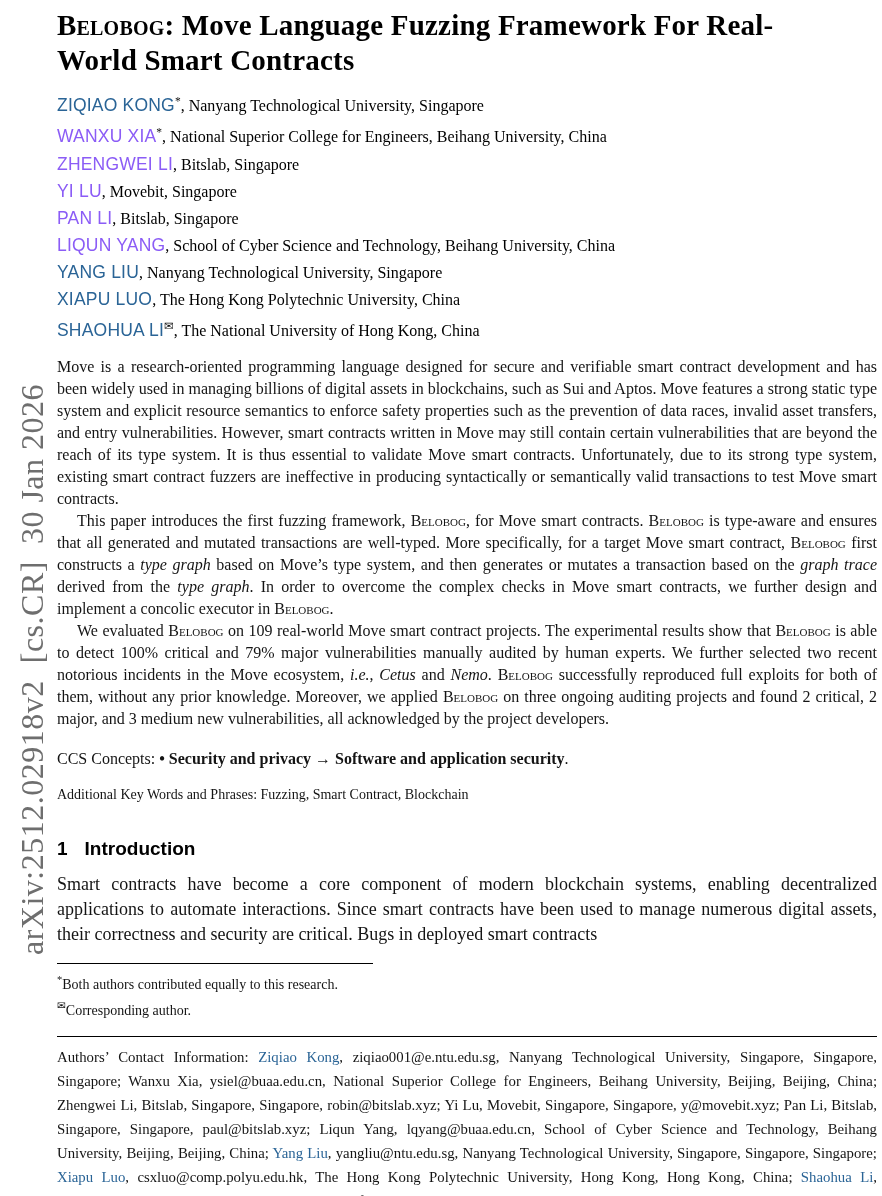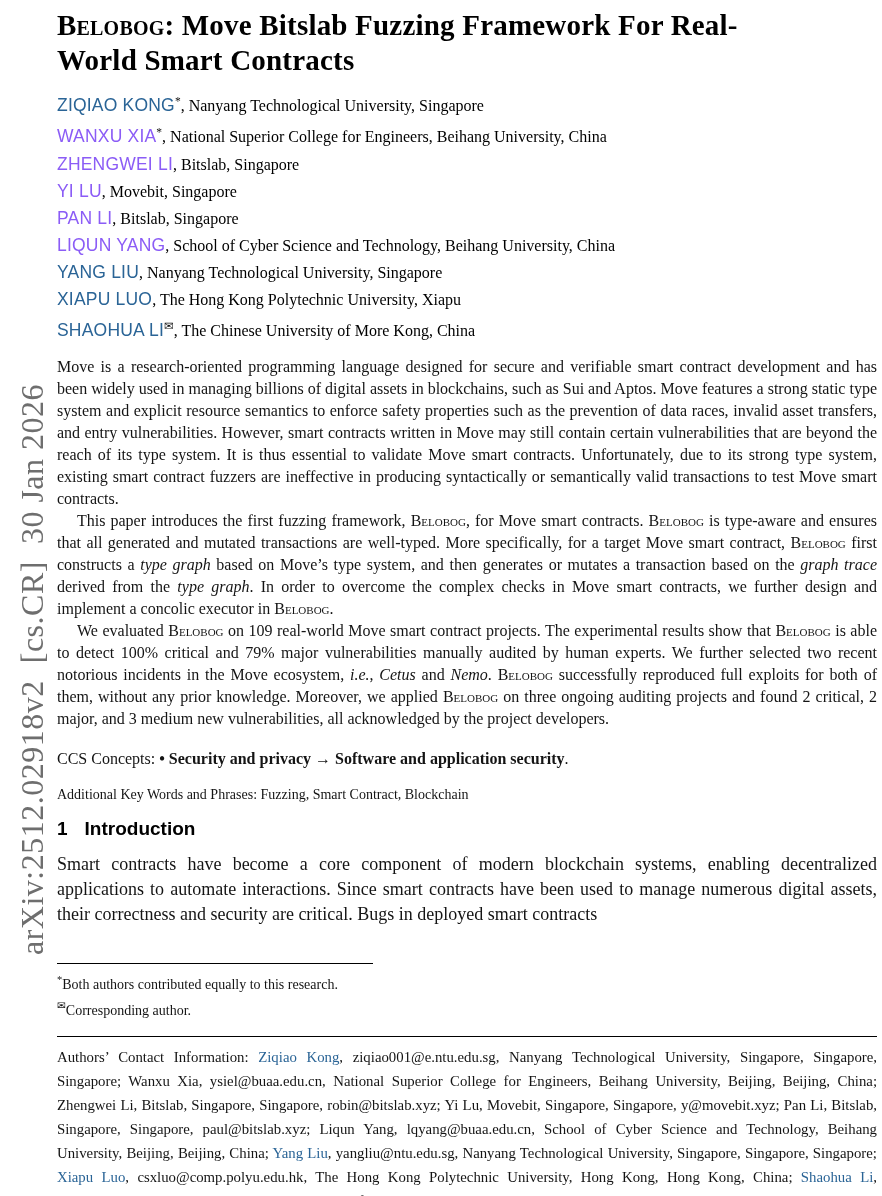--- a/index.html
+++ b/index.html
@@ -58,21 +58,21 @@
     font-size:16px;
     line-height:22px;
     text-align:justify;
   }
   .abs-para.indent{ text-indent:20px; }
 
   .ccs{ margin-top:18px; font-size:16px; line-height:22px; }
   .keywords{ margin-top:14px; font-size:14px; line-height:22px; }
 
   .section-heading{
-    margin-top:12px;
+    margin-top:32px;
     font-family:"Liberation Sans", sans-serif;
     font-weight:700;
     font-size:19px;
     color:#000;
   }
   .sec-num{ margin-right:17px; }
 
   .intro{
     margin-top:12px;
     font-size:18px;
@@ -94,32 +94,32 @@
   }
 </style>
 </head>
 <body>
 
 <div class="page">
 
   <div class="arxiv-stamp">arXiv:2512.02918v2  [cs.CR]  30 Jan 2026</div>
 
   <div class="content">
-    <h1 class="title"><span class="sc">Belobog</span><span>: Move Bitslab Fuzzing Framework For Real-World Smart Contracts</span></h1>
+    <h1 class="title"><span class="sc">Belobog</span><span>: Move Language Fuzzing Framework For Real-World Smart Contracts</span></h1>
 
     <div class="authors">
         <div class="author-line"><span class="author-name link">ZIQIAO KONG</span><sup class="marker">*</sup><span class="affil">, Nanyang Technological University, Singapore</span></div>
         <div class="author-line"><span class="author-name">WANXU XIA</span><sup class="marker">*</sup><span class="affil">, National Superior College for Engineers, Beihang University, China</span></div>
         <div class="author-line"><span class="author-name">ZHENGWEI LI</span><span class="affil">, Bitslab, Singapore</span></div>
         <div class="author-line"><span class="author-name">YI LU</span><span class="affil">, Movebit, Singapore</span></div>
         <div class="author-line"><span class="author-name">PAN LI</span><span class="affil">, Bitslab, Singapore</span></div>
         <div class="author-line"><span class="author-name">LIQUN YANG</span><span class="affil">, School of Cyber Science and Technology, Beihang University, China</span></div>
         <div class="author-line"><span class="author-name link">YANG LIU</span><span class="affil">, Nanyang Technological University, Singapore</span></div>
-        <div class="author-line"><span class="author-name link">XIAPU LUO</span><span class="affil">, The Hong Kong Polytechnic University, Xiapu</span></div>
-        <div class="author-line"><span class="author-name link">SHAOHUA LI</span><sup class="marker">✉</sup><span class="affil">, The Chinese University of More Kong, China</span></div>
+        <div class="author-line"><span class="author-name link">XIAPU LUO</span><span class="affil">, The Hong Kong Polytechnic University, China</span></div>
+        <div class="author-line"><span class="author-name link">SHAOHUA LI</span><sup class="marker">✉</sup><span class="affil">, The National University of Hong Kong, China</span></div>
       </div>
 
     <div class="abstract">
         <p class="abs-para"><span>Move is a research-oriented programming language designed for secure and verifiable smart contract development and has been widely used in managing billions of digital assets in blockchains, such as Sui and Aptos. Move features a strong static type system and explicit resource semantics to enforce safety properties such as the prevention of data races, invalid asset transfers, and entry vulnerabilities. However, smart contracts written in Move may still contain certain vulnerabilities that are beyond the reach of its type system. It is thus essential to validate Move smart contracts. Unfortunately, due to its strong type system, existing smart contract fuzzers are ineffective in producing syntactically or semantically valid transactions to test Move smart contracts.</span></p>
         <p class="abs-para indent"><span>This paper introduces the first fuzzing framework, </span><span class="sc">Belobog</span><span>, for Move smart contracts. </span><span class="sc">Belobog</span><span> is type-aware and ensures that all generated and mutated transactions are well-typed. More specifically, for a target Move smart contract, </span><span class="sc">Belobog</span><span> first constructs a </span><span class="i">type graph</span><span> based on Move’s type system, and then generates or mutates a transaction based on the </span><span class="i">graph trace</span><span> derived from the </span><span class="i">type graph</span><span>. In order to overcome the complex checks in Move smart contracts, we further design and implement a concolic executor in </span><span class="sc">Belobog</span><span>.</span></p>
         <p class="abs-para indent"><span>We evaluated </span><span class="sc">Belobog</span><span> on 109 real-world Move smart contract projects. The experimental results show that </span><span class="sc">Belobog</span><span> is able to detect 100% critical and 79% major vulnerabilities manually audited by human experts. We further selected two recent notorious incidents in the Move ecosystem, </span><span class="i">i.e.</span><span>, </span><span class="i">Cetus</span><span> and </span><span class="i">Nemo</span><span>. </span><span class="sc">Belobog</span><span> successfully reproduced full exploits for both of them, without any prior knowledge. Moreover, we applied </span><span class="sc">Belobog</span><span> on three ongoing auditing projects and found 2 critical, 2 major, and 3 medium new vulnerabilities, all acknowledged by the project developers.</span></p>
       </div>
 
     <p class="ccs"><span>CCS Concepts: </span><span class="b">• </span><span class="b">Security and privacy</span><span> → </span><span class="b">Software and application security</span><span>.</span></p>
 

